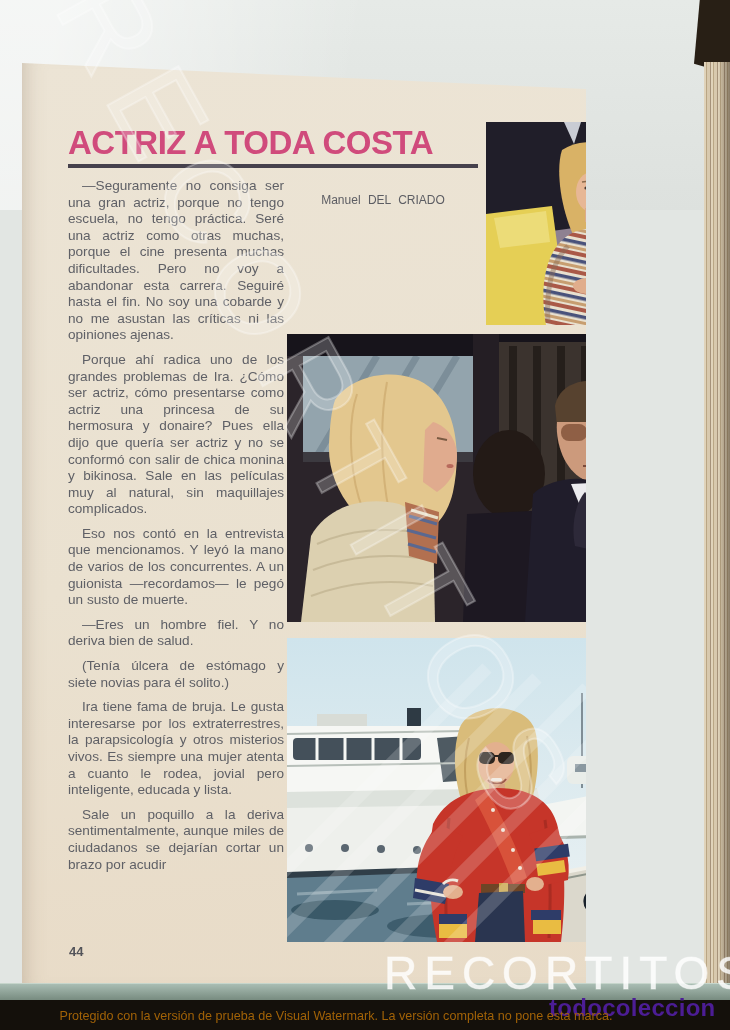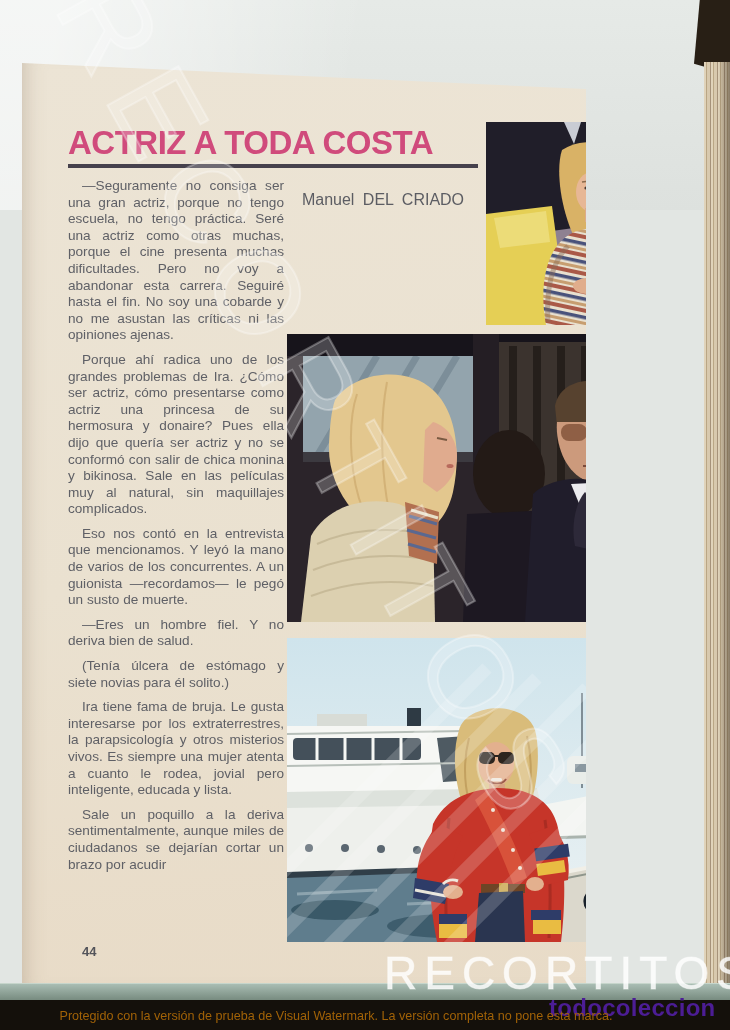--- a/index.html
+++ b/index.html
@@ -31,22 +31,22 @@
     position:absolute;left:46px;top:66px;margin:0;
     font-size:33px;font-weight:bold;letter-spacing:-.5px;
     color:#d04b7c;white-space:nowrap;
   }
   .title-rule{position:absolute;left:46px;top:106px;width:410px;height:4px;background:#46414c;}
   .col{position:absolute;top:120px;color:#5f6066;font-size:13.6px;line-height:16.6px;text-align:justify;}
   .col1{left:46px;width:216px;}
   .col2{left:265px;width:192px;}
   .col p{margin:0 0 8px 0;text-indent:14px;}
   .col p.noindent{text-indent:0;}
-  .byline{margin-top:14px;text-align:center;font-size:16px;color:#5c5d63;word-spacing:4px;text-indent:0;}
-  .pagenum{position:absolute;left:60px;top:886px;font-size:13px;font-weight:bold;color:#53545a;}
+  .byline{margin-top:14px;text-align:center;font-size:12px;color:#5c5d63;word-spacing:4px;text-indent:0;}
+  .pagenum{position:absolute;left:47px;top:886px;font-size:13px;font-weight:bold;color:#53545a;}
   .photo{position:absolute;display:block;}
   .photo1{left:464px;top:64px;width:197px;height:203px;}
   .photo2{left:265px;top:276px;width:402px;height:288px;}
   .photo3{left:265px;top:580px;width:403px;height:304px;}
   
   .edge-stripes{
     position:absolute;left:704px;top:62px;width:26px;height:926px;
     background:
       linear-gradient(to right,rgba(0,0,0,0) 55%,rgba(62,48,32,.5) 100%),
       repeating-linear-gradient(90deg,#e0d3ba 0 2px,#b9a685 2px 3px,#d8c9ae 3px 6px,#a6927a 6px 7px);

